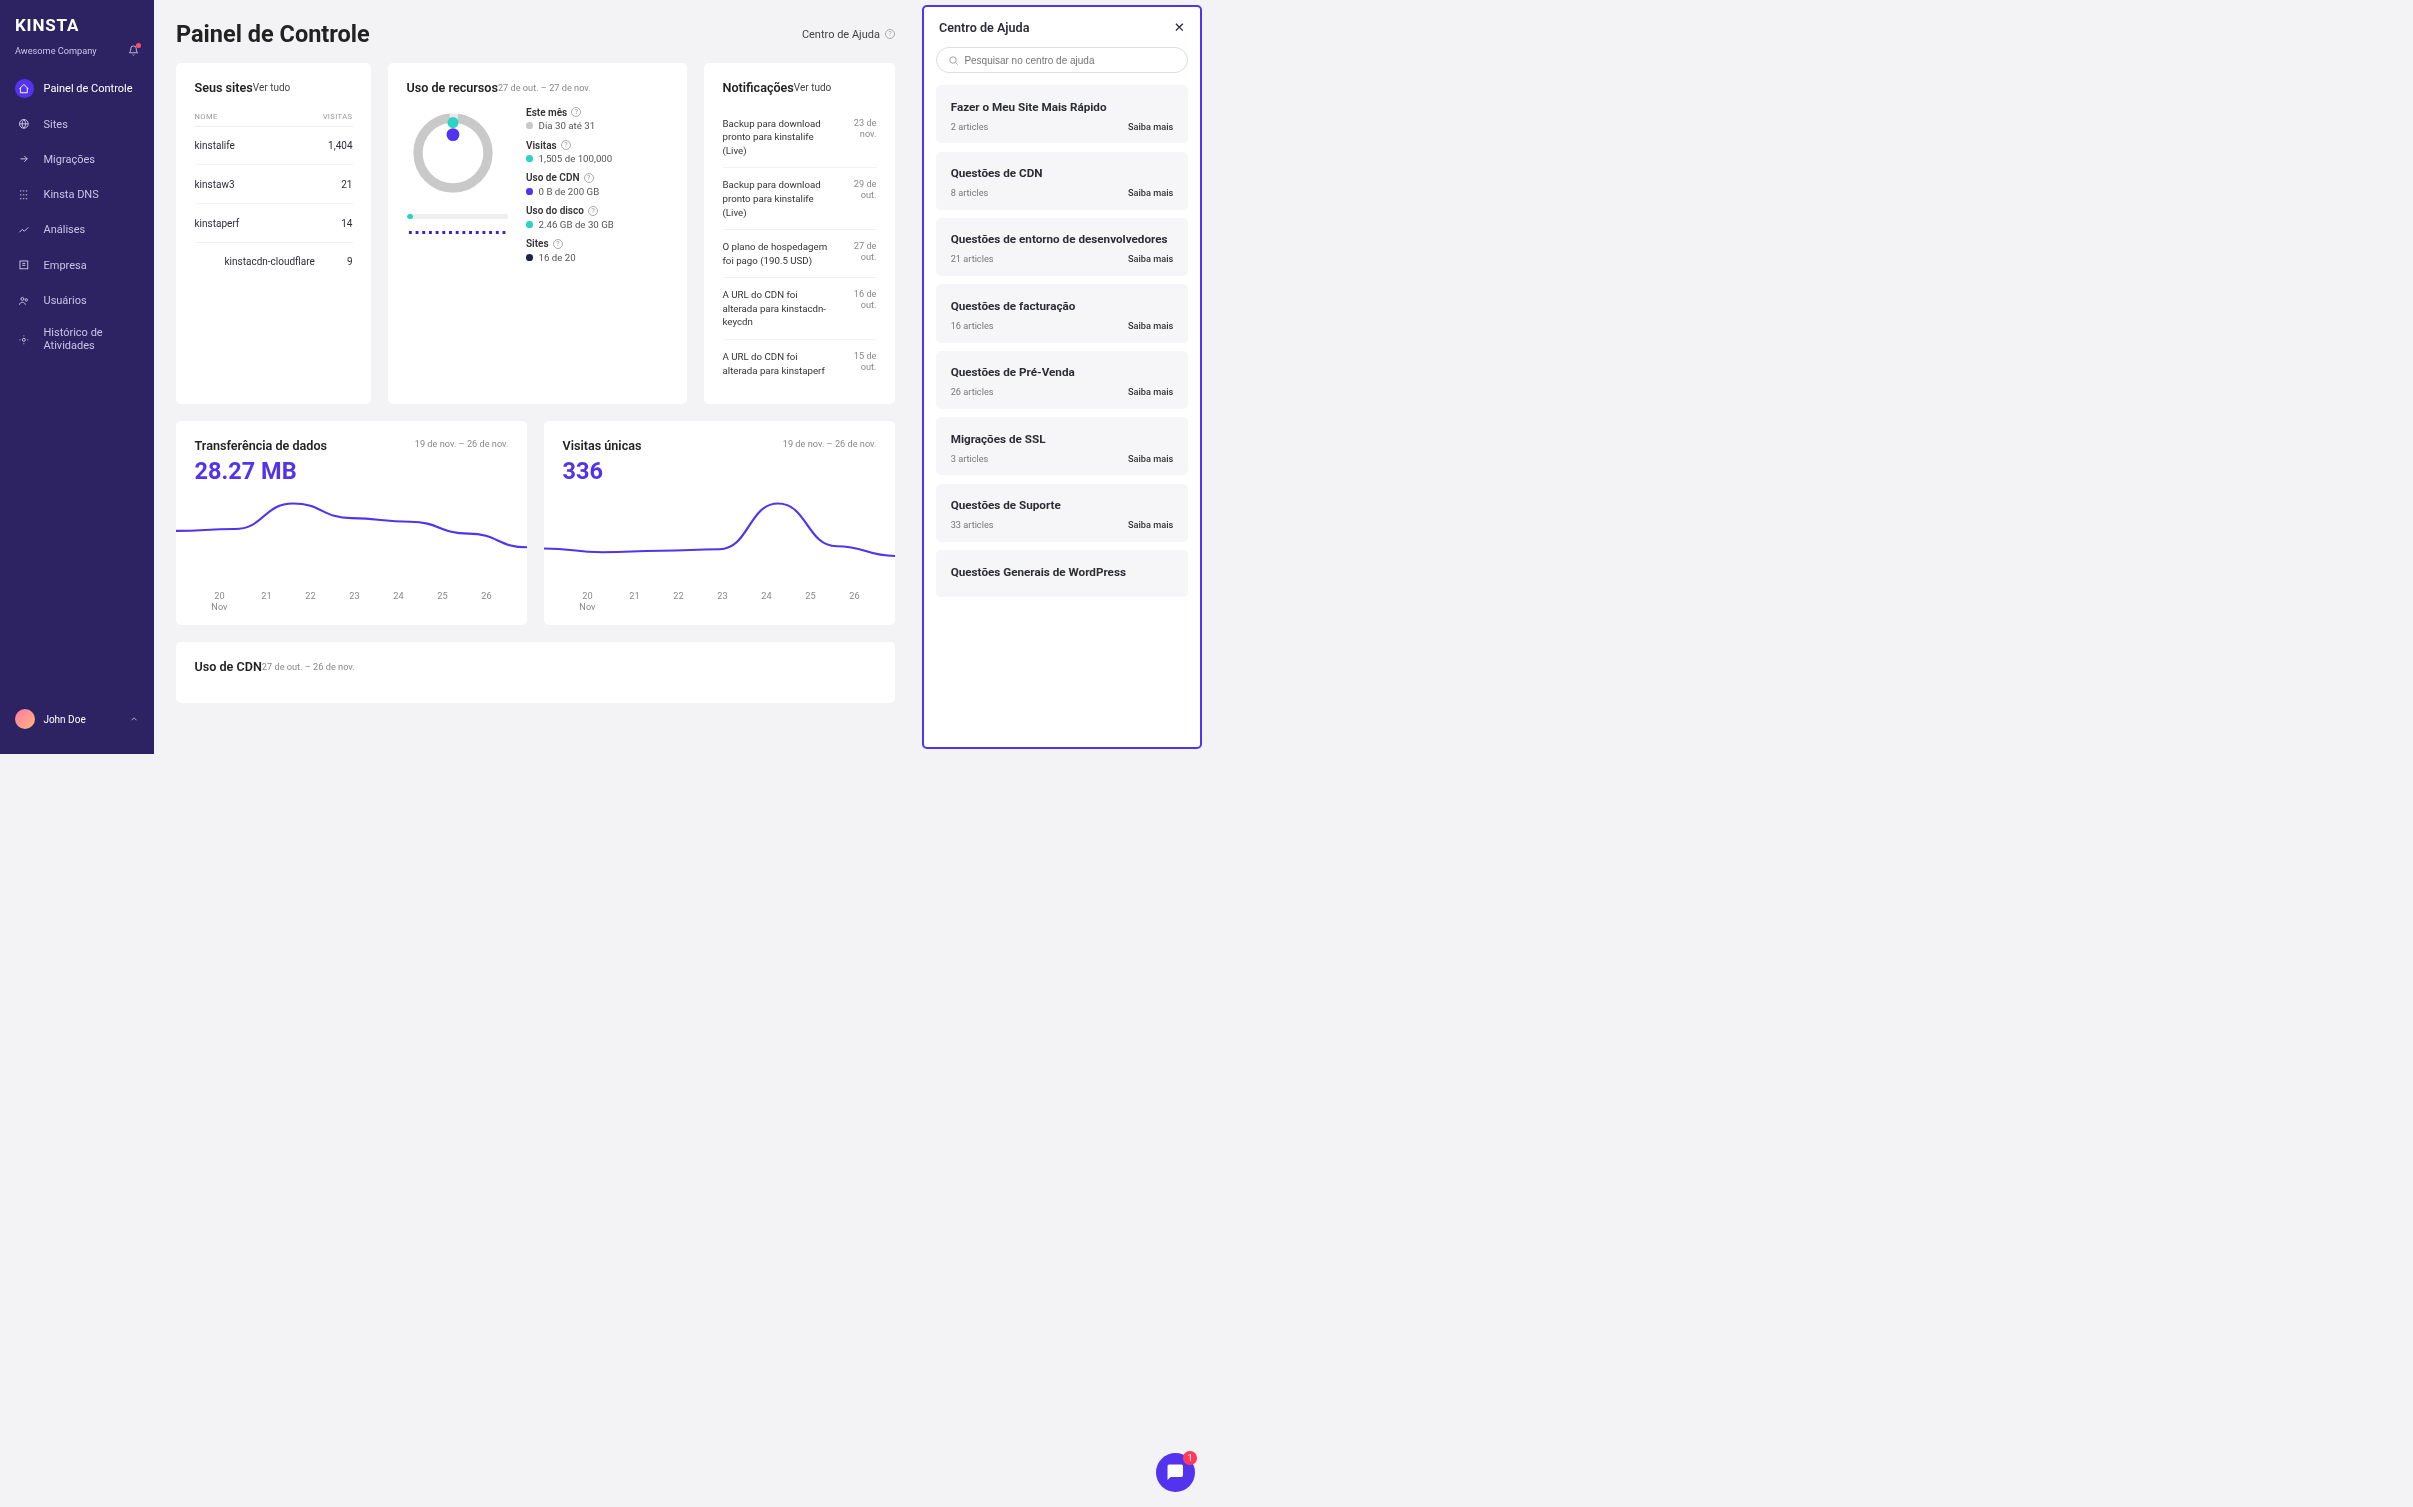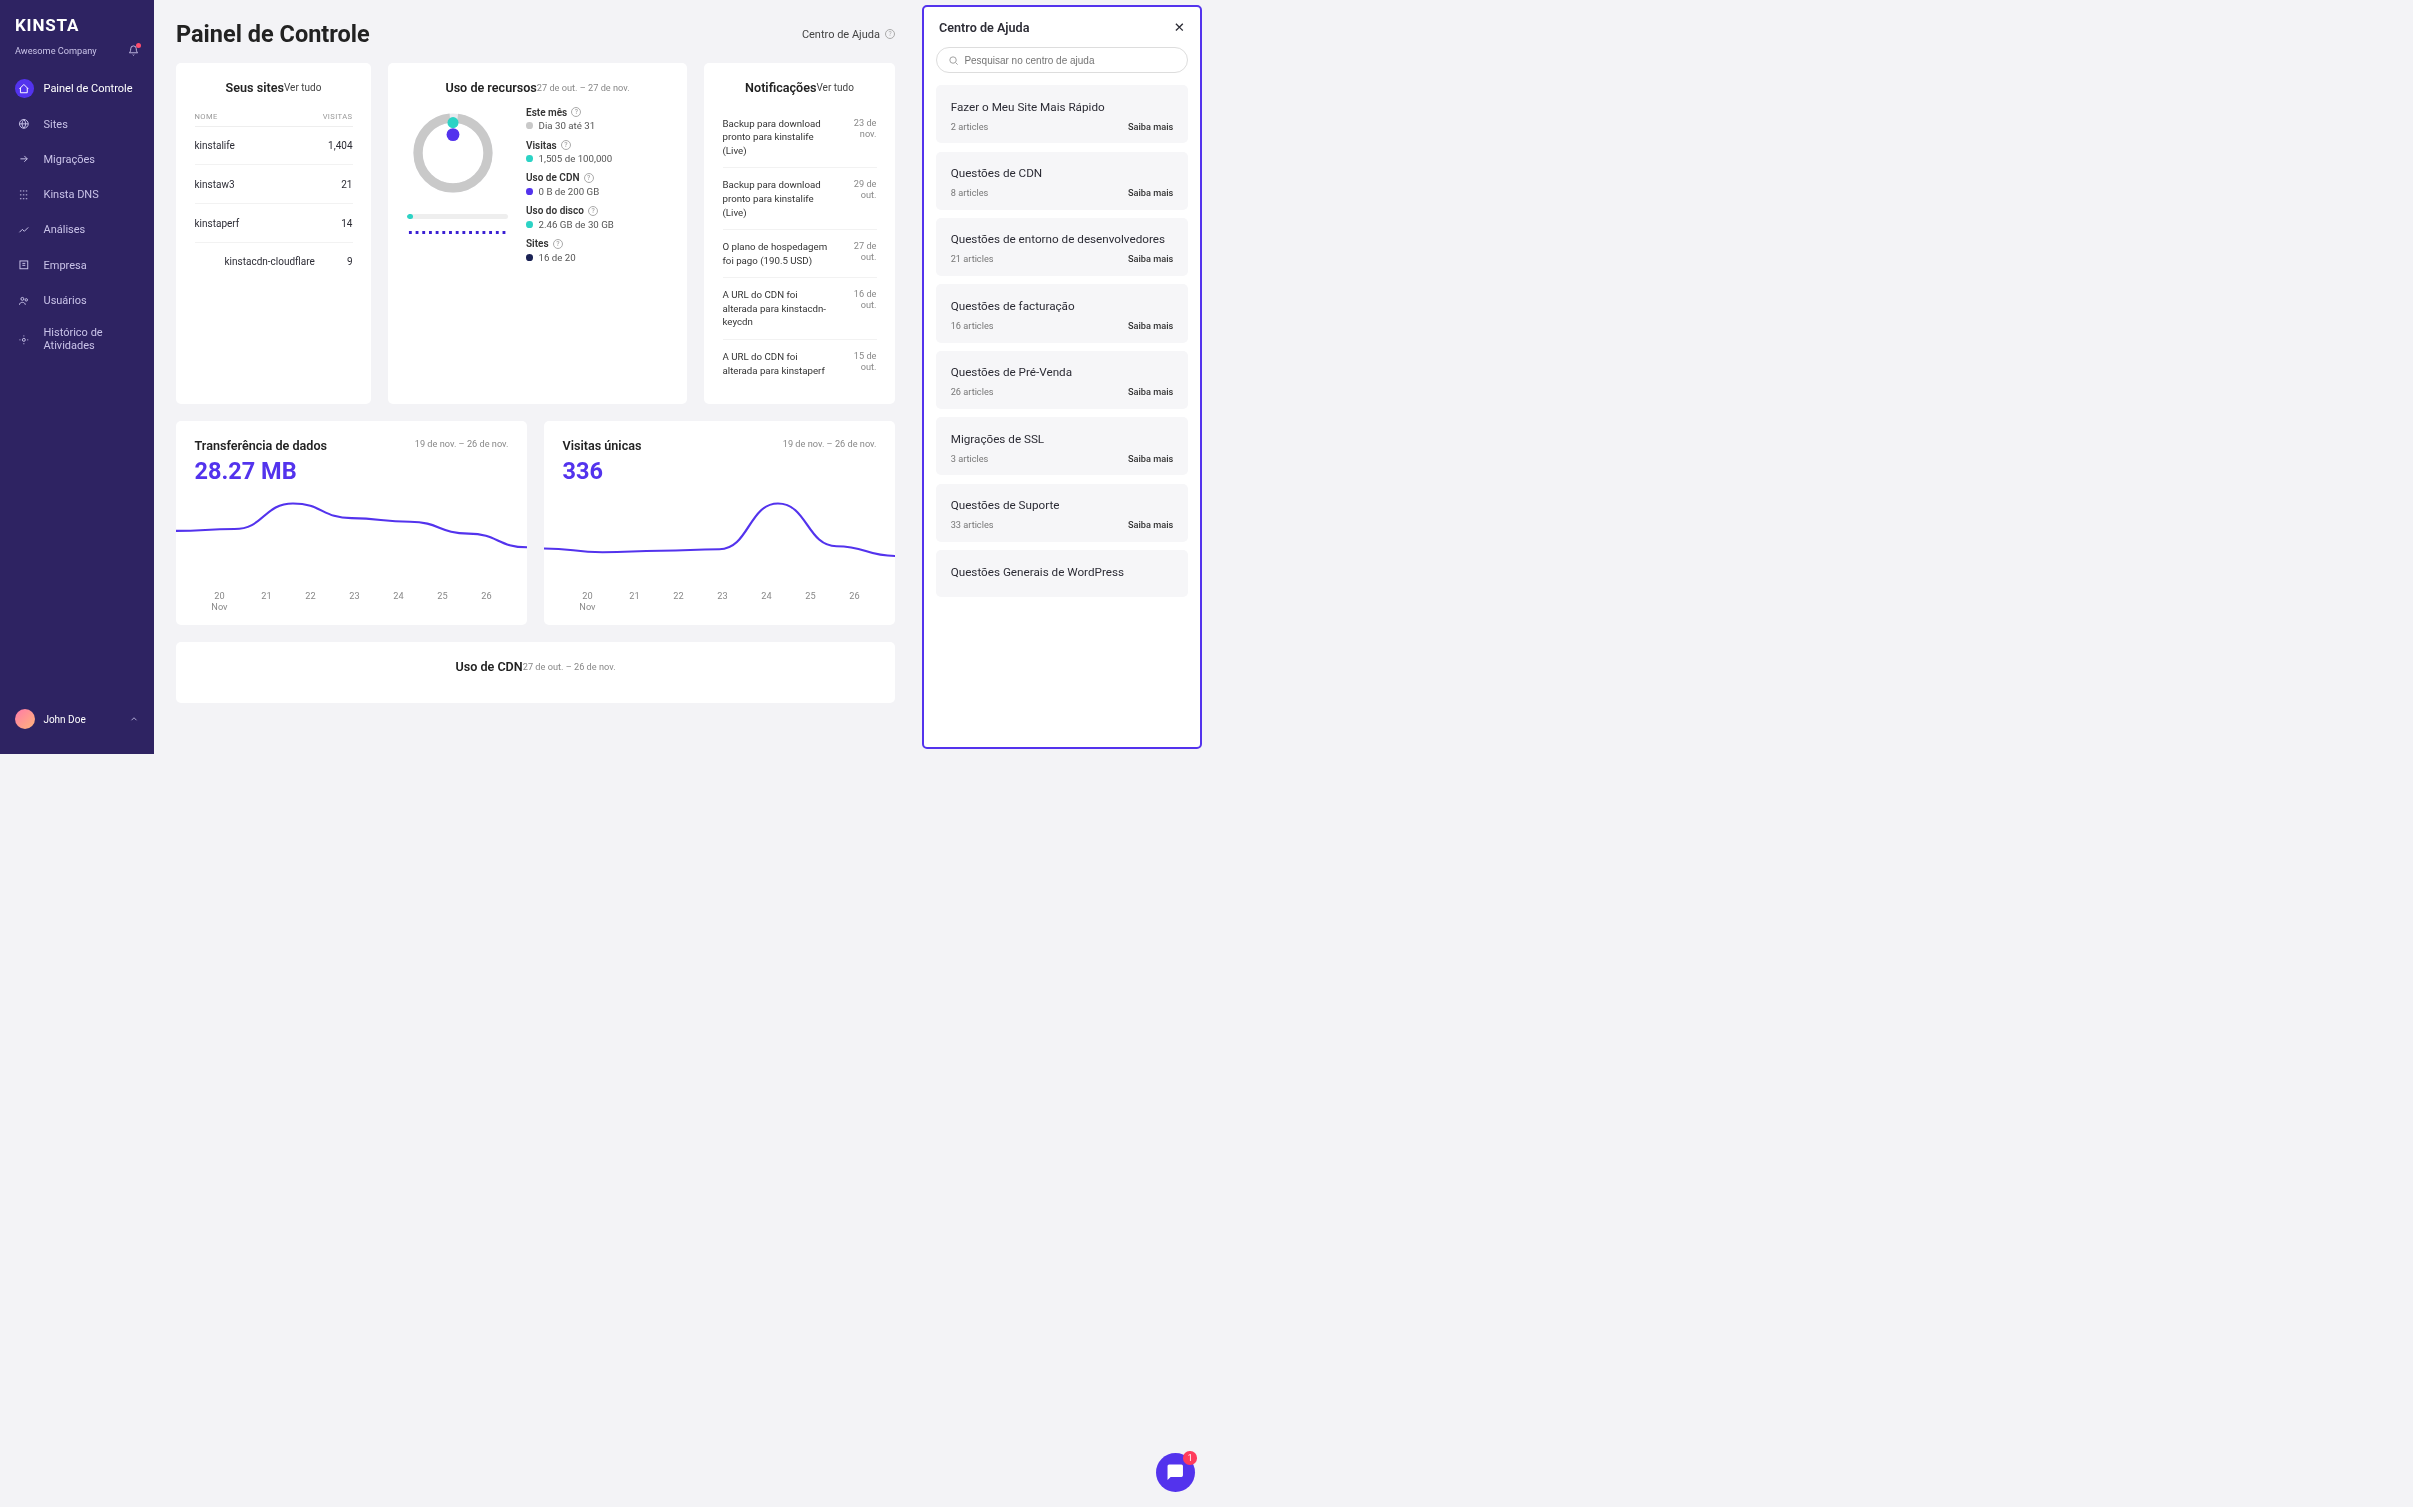--- a/index.html
+++ b/index.html
@@ -20,21 +20,21 @@
 .chevron { margin-left:auto; }
 .main { flex:1; padding:20px 22px; overflow-y:auto; }
 .page-header { display:flex; justify-content:space-between; align-items:center; margin-bottom:15px; }
 .page-title { font-size:23.5px; font-weight:700; color:#222; }
 .help-link { font-size:11px; color:#444; display:flex; align-items:center; gap:5px; cursor:pointer; }
 .row3 { display:flex; gap:17px; margin-bottom:17px; }
 .card { background:#fff; border-radius:5px; padding:17px 18.5px; }
 .card-sites { width:195px; }
 .card-resources { flex:1; }
 .card-notif { width:191px; }
-.card-header { display:flex; justify-content:center; align-items:center; margin-bottom:11.7px; }
+.card-header { display:flex; justify-content:flex-start; align-items:center; margin-bottom:11.7px; }
 .card-title { font-size:12.6px; font-weight:600; color:#222; }
 .card-link { font-size:10px; color:#444; cursor:pointer; }
 .card-date { font-size:9.2px; color:#888; }
 .tbl-head { display:flex; justify-content:space-between; font-size:7.6px; color:#999; letter-spacing:0.4px; padding:5px 0; border-bottom:0.8px solid #eee; }
 .site-row { display:flex; justify-content:space-between; padding:13.4px 0; font-size:10px; border-bottom:0.8px solid #f2f2f2; cursor:pointer; }
 .site-row:last-child { border-bottom:none;margin-left:30px; }
 .resources-body { display:flex; gap:18.5px; }
 .donut-area { width:101px; position:relative; }
 .donut { width:92px; height:92px; }
 .progress-bar { height:5px; background:#eee; border-radius:2.5px; margin-top:15px; position:relative; overflow:hidden; }
@@ -58,21 +58,21 @@
 .x-axis { display:flex; justify-content:space-around; font-size:9.2px; color:#888; padding:6.7px 18.5px 0; }
 .cdn-card { background:#fff; border-radius:5px; padding:17px 18.5px; }
 .help-panel { width:280px; background:#fff; border:2.5px solid #5333ed; border-radius:5px; margin:5px; padding:13.4px 11.7px; display:flex; flex-direction:column; }
 .help-header { display:flex; justify-content:space-between; align-items:center; margin-bottom:11.7px; padding:0 3.4px; }
 .help-title { font-size:12.6px; font-weight:600; }
 .close-btn { cursor:pointer; font-size:13.4px; }
 .search-box { border:0.8px solid #ddd; border-radius:17px; padding:6.7px 11.7px; display:flex; align-items:center; gap:5px; margin-bottom:11.7px; }
 .search-box input { border:none; outline:none; flex:1; font-size:10px; background:transparent; }
 .help-list { overflow-y:auto; flex:1; }
 .help-item { background:#f6f6f8; border-radius:5px; padding:13.4px 15px 11.7px; margin-bottom:8.4px; cursor:pointer; }
-.help-item-title { font-size:11.7px; font-weight:400; margin-bottom:5px; line-height:1.45; }
+.help-item-title { font-size:11.7px; font-weight:700; margin-bottom:5px; line-height:1.45; }
 .help-item-foot { display:flex; justify-content:space-between; align-items:center; font-size:9.2px; color:#777;text-align:right; }
 .help-more { font-size:9.2px; color:#333; font-weight:500; }
 .chat-btn { position:fixed; bottom:15px; width:39px; height:39px; border-radius:50%; background:#5333ed; display:flex; align-items:center; justify-content:center; color:#fff; cursor:pointer; left:1156px; }
 .chat-badge { position:absolute; top:-1.7px; right:-1.7px; background:#ff3b5c; color:#fff; width:13.4px; height:13.4px; border-radius:50%; font-size:8.4px; display:flex; align-items:center; justify-content:center; }
 svg { display:block; }
 </style>
 </head>
 <body>
 
 <div class="app">

